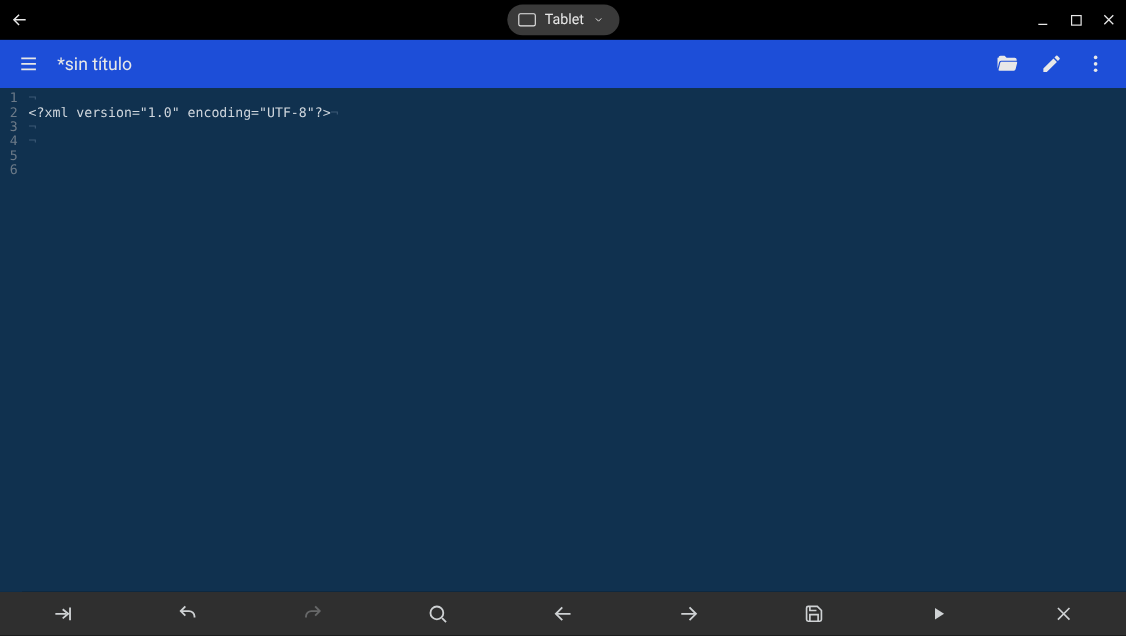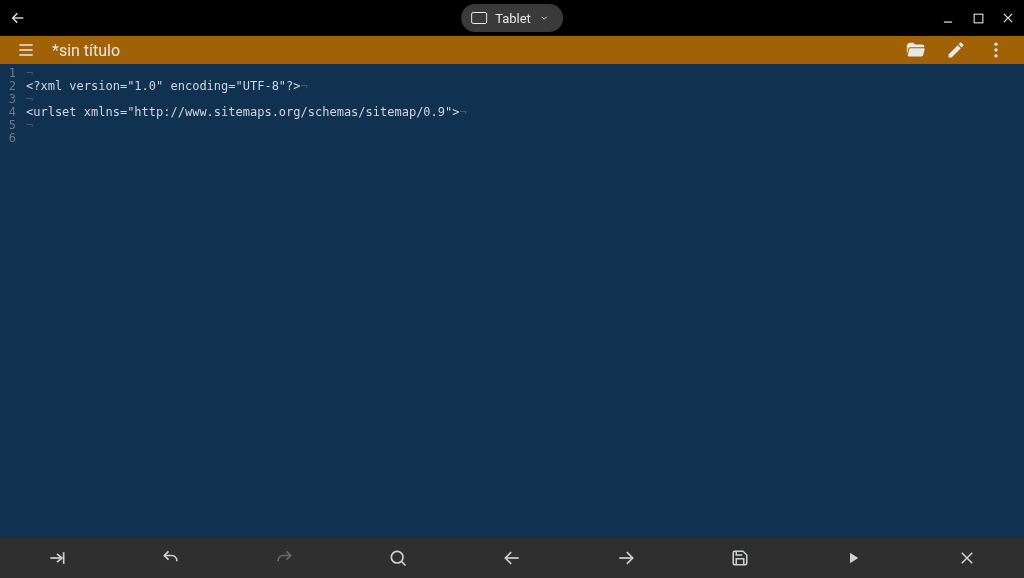--- a/index.html
+++ b/index.html
@@ -11,21 +11,21 @@
   .sysbar .back { width:36px; height:36px; display:flex; align-items:center; justify-content:center; }
   .device-pill { position:absolute; left:50%; top:50%; transform:translate(-50%,-50%);
                  background:#3a3a3a; border-radius:16px; height:28px; padding:0 14px 0 10px;
                  display:flex; align-items:center; gap:8px; color:#e8e8e8; font-size:13px; }
   .device-pill .tablet-ico { width:16px; height:12px; border:1.5px solid #e8e8e8; border-radius:2px; position:relative; }
   .chev { width:10px; height:10px; display:inline-block; }
   .window-controls { position:absolute; right:6px; top:0; height:36px; display:flex; align-items:center; gap:10px; }
   .win-btn { width:20px; height:20px; display:flex; align-items:center; justify-content:center; color:#e8e8e8; }
 
   
-  .appbar { height:28px; background:#a16207; display:flex; align-items:center; color:#e8e8e8; padding:0 8px; }
+  .appbar { height:44px; background:#1d4ed8; display:flex; align-items:center; color:#e8e8e8; padding:0 8px; }
   .appbar .hamburger { width:36px; height:36px; display:flex; align-items:center; justify-content:center; }
   .appbar .title { font-size:16px; margin-left:8px; flex:0 0 auto; }
   .appbar .spacer { flex:1 1 auto; }
   .appbar .act { width:40px; height:40px; display:flex; align-items:center; justify-content:center; }
 
   
   .editor { flex:1 1 auto; background:#10314f; display:flex; font-family:"DejaVu Sans Mono",Menlo,Consolas,monospace; font-size:12px; line-height:13px; color:#cfd6dd; position:relative; }
   .gutter { width:20px; background:#10314f; color:#6c7a88; text-align:right; padding:3px 4px 0 0; user-select:none; }
   .gutter div { height:13px; }
   .code { flex:1; padding:3px 0 0 6px; position:relative; }
@@ -119,21 +119,20 @@
         <div>2</div>
         <div>3</div>
         <div>4</div>
         <div>5</div>
         <div>6</div>
       </div>
     <div class="code" id="code">
         <div class="row"><span></span><span class="eol">¬</span></div>
         <div class="row"><span>&lt;?xml version="1.0" encoding="UTF-8"?&gt;</span><span class="eol">¬</span></div>
         <div class="row"><span></span><span class="eol">¬</span></div>
-        <div class="row"><span>&lt;urlset xmlns="http://www.sitemaps.org/schemas/sitemap/0.9"&gt;</span><span class="eol">¬</span></div>
         <div class="row"><span></span><span class="eol">¬</span></div>
       </div>
   </div>
 
   <div class="bottombar">
     <div class="btn">
       <svg width="20" height="20" viewBox="0 0 24 24" stroke="#cfd2d4" stroke-width="2" fill="none">
         <path d="M4 12h12"></path>
           <path d="M12 7l6 5-6 5"></path>
           <path d="M20 5v14"></path>

